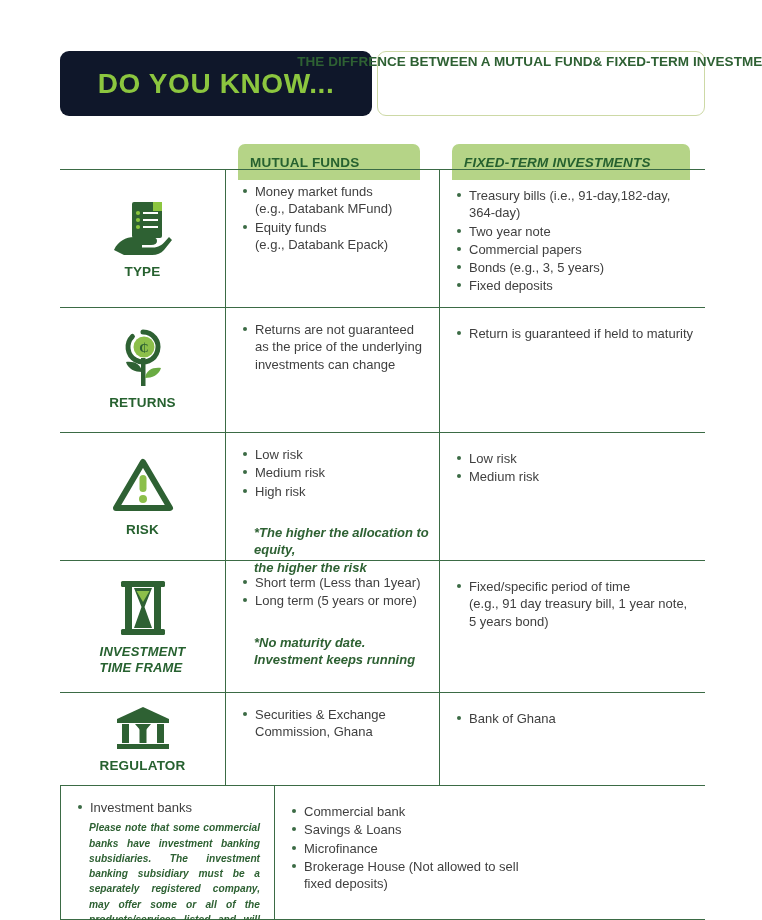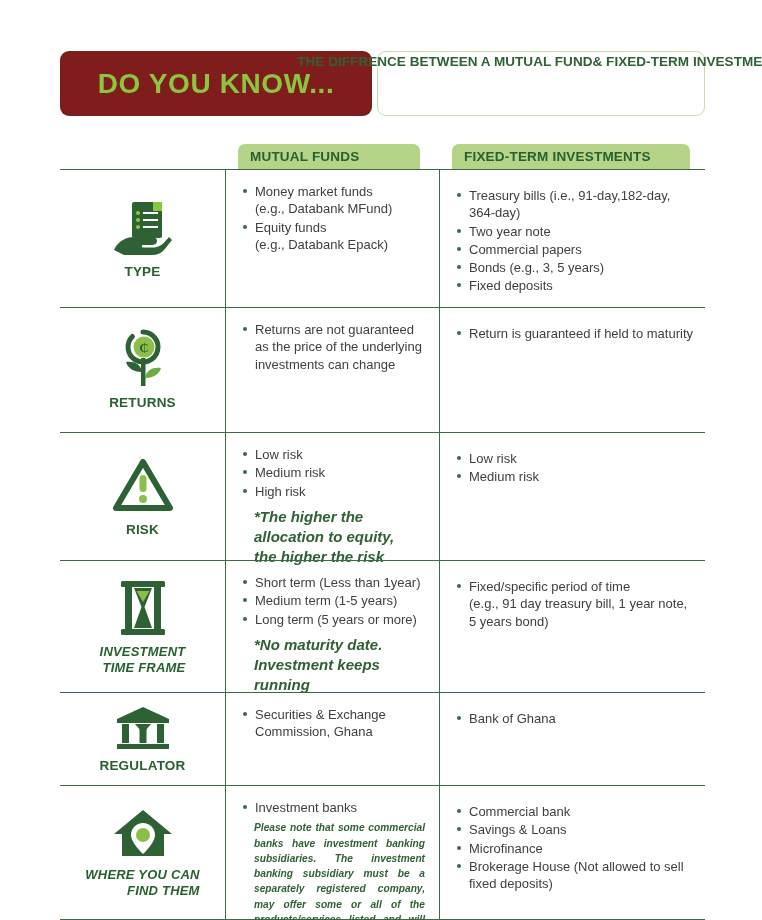--- a/index.html
+++ b/index.html
@@ -23,21 +23,21 @@
     top: 51px;
     width: 645px;
     height: 65px;
   }
   .banner-dark {
     position: absolute;
     left: 0;
     top: 0;
     width: 312px;
     height: 65px;
-    background: #7f1d1d;
+    background: #0f172a;
     border-radius: 9px;
     display: flex;
     align-items: center;
     justify-content: center;
   }
   .banner-dark-text {
     color: #8cc63f;
     font-size: 28px;
     font-weight: bold;
     letter-spacing: 0.6px;
@@ -64,37 +64,37 @@
     font-size: 13.5px;
     font-weight: bold;
     line-height: 1.55;
     letter-spacing: 0.05px;
     white-space: nowrap;
   }
 
   
   .tab {
     position: absolute;
-    height: 25px;
+    height: 36px;
     background: #b5d487;
     border-radius: 7px 7px 0 0;
     display: flex;
     align-items: center;
     padding-left: 12px;
     box-sizing: border-box;
   }
   .tab-label {
     color: #26612f;
     font-size: 13.5px;
     font-weight: bold;
     letter-spacing: 0.2px;
     white-space: nowrap;
   }
   #tab-mutual { left: 238px; top: 144px; width: 182px; }
-  #tab-fixed  { left: 452px; top: 144px; width: 238px; }
+  #tab-fixed  { left: 452px; top: 144px; width: 238px; font-style: italic; }
 
   
   .table {
     position: absolute;
     left: 60px;
     top: 169px;
     width: 645px;
   }
   .row {
     position: relative;
@@ -119,21 +119,21 @@
     height: 58px;
     display: flex;
     align-items: center;
     justify-content: center;
   }
   .icon-label {
     margin-top: 7px;
     color: #26612f;
     font-size: 13.5px;
     font-weight: bold;
-    text-align: right;
+    text-align: left;
     line-height: 1.25;
     letter-spacing: 0.2px;
   }
   .icon-label.small { font-size: 13px; font-style: italic; }
 
   .cell-a {
     width: 214px;
     flex: 0 0 214px;
     border-left: 1.6px solid #3b6b45;
     padding: 13px 10px 12px 16px;
@@ -164,22 +164,22 @@
     content: "";
     position: absolute;
     left: 1px;
     top: 6px;
     width: 4px;
     height: 4px;
     border-radius: 50%;
     background: #3b6b45;
   }
   .note {
-    margin-top: 7px;
-    font-size: 15px;
+    margin-top: 24px;
+    font-size: 13px;
     font-style: italic;
     font-weight: bold;
     color: #2e6133;
     line-height: 1.35;
     white-space: pre-line;
     padding-left: 12px;
   }
   .note-block {
     margin-top: 4px;
     font-size: 10.2px;
@@ -327,21 +327,20 @@
           <path d="M19 9 L37 9 L29.5 28 L37 49 L19 49 L26.5 28 Z" fill="#2e6133"></path>
           <path d="M21.5 12 L34.5 12 L28 23 Z" fill="#8cbf4a"></path>
         </svg>
       </div>
       <div class="icon-label small" style="white-space:pre-line;">INVESTMENT
 TIME FRAME</div>
     </div>
     <div class="cell-a">
       <ul class="bullets">
         <li>Short term (Less than 1year)</li>
-        <li>Medium term (1-5 years)</li>
         <li>Long term (5 years or more)</li>
       </ul>
       <div class="note">*No maturity date.
 Investment keeps running</div>
     </div>
     <div class="cell-b">
       <ul class="bullets">
         <li>Fixed/specific period of time
 (e.g., 91 day treasury bill, 1 year note,
 5 years bond)</li>
@@ -371,31 +370,20 @@
       </ul>
     </div>
     <div class="cell-b">
       <ul class="bullets">
         <li>Bank of Ghana</li>
       </ul>
     </div>
   </div>
 
   <div class="row" id="row-find">
-    <div class="cell-icon">
-      <div class="icon-box" style="height:52px;">
-        <svg width="62" height="52" viewBox="0 0 62 52">
-          <path d="M31 2 L60 26 L52 26 L52 48 L10 48 L10 26 L2 26 Z" fill="#2e6133"></path>
-          <path d="M31 15 C24.4 15 19 20.4 19 27 C19 35 31 46 31 46 C31 46 43 35 43 27 C43 20.4 37.6 15 31 15 Z" fill="#ffffff"></path>
-          <circle cx="31" cy="27" r="7" fill="#8cbf4a"></circle>
-        </svg>
-      </div>
-      <div class="icon-label small" style="white-space:pre-line;">WHERE YOU CAN
-FIND THEM</div>
-    </div>
     <div class="cell-a">
       <ul class="bullets">
         <li>Investment banks</li>
       </ul>
       <div class="note-block">Please note that some commercial banks have investment banking subsidiaries. The investment banking subsidiary must be a separately registered company, may offer some or all of the products/services listed and will be regulated by the SEC.</div>
     </div>
     <div class="cell-b">
       <ul class="bullets">
         <li>Commercial bank</li>
         <li>Savings &amp; Loans</li>

